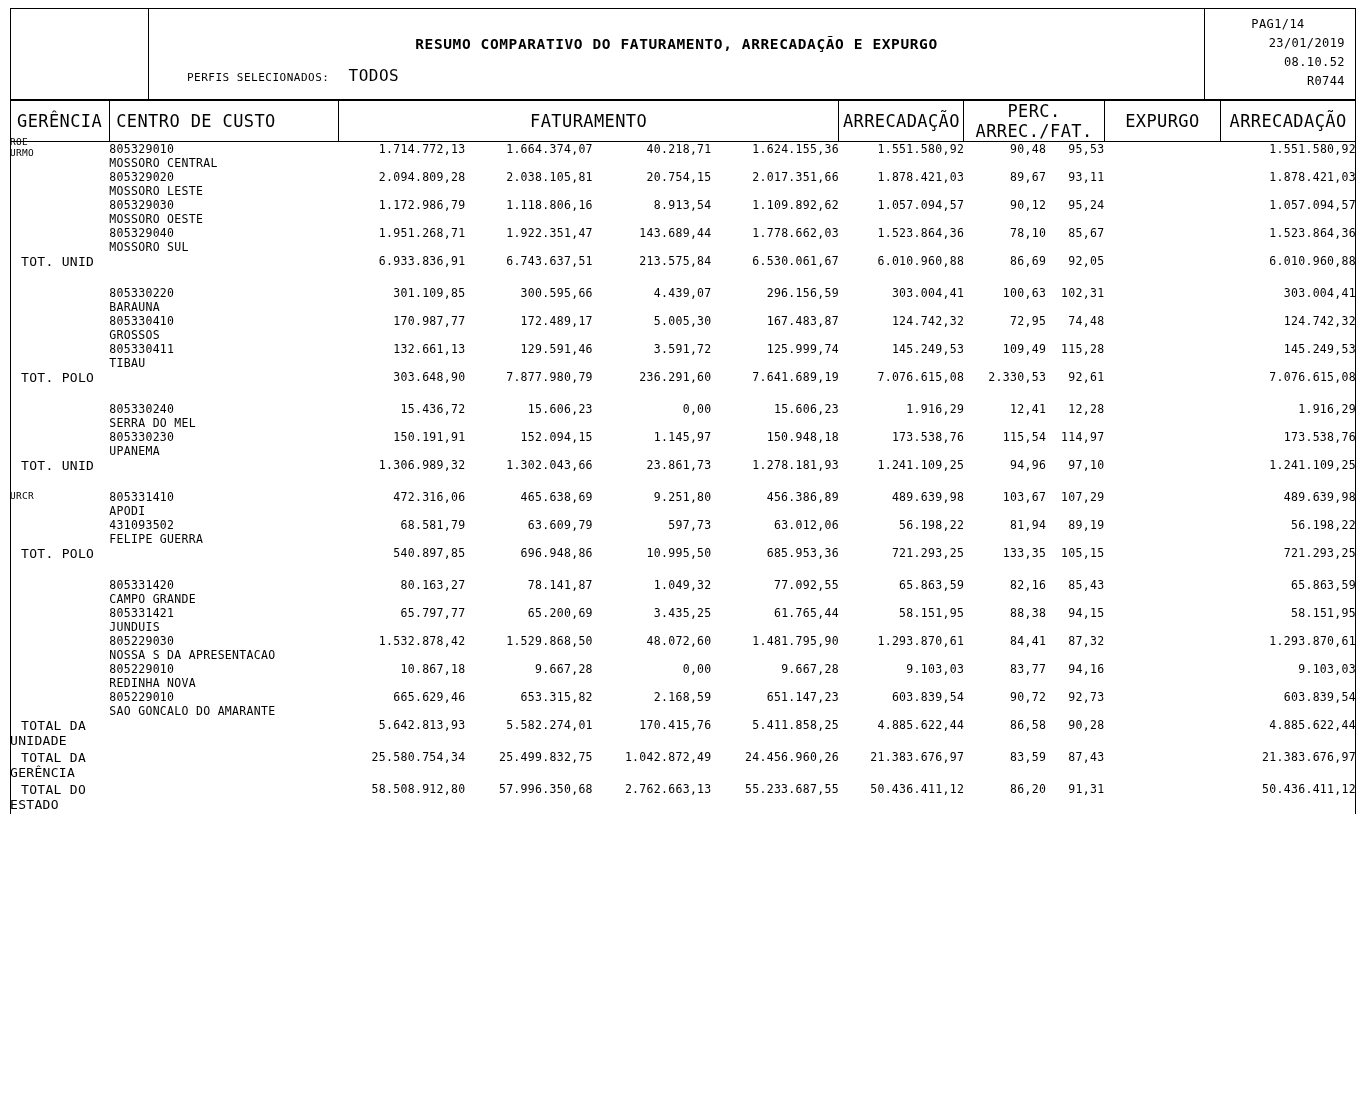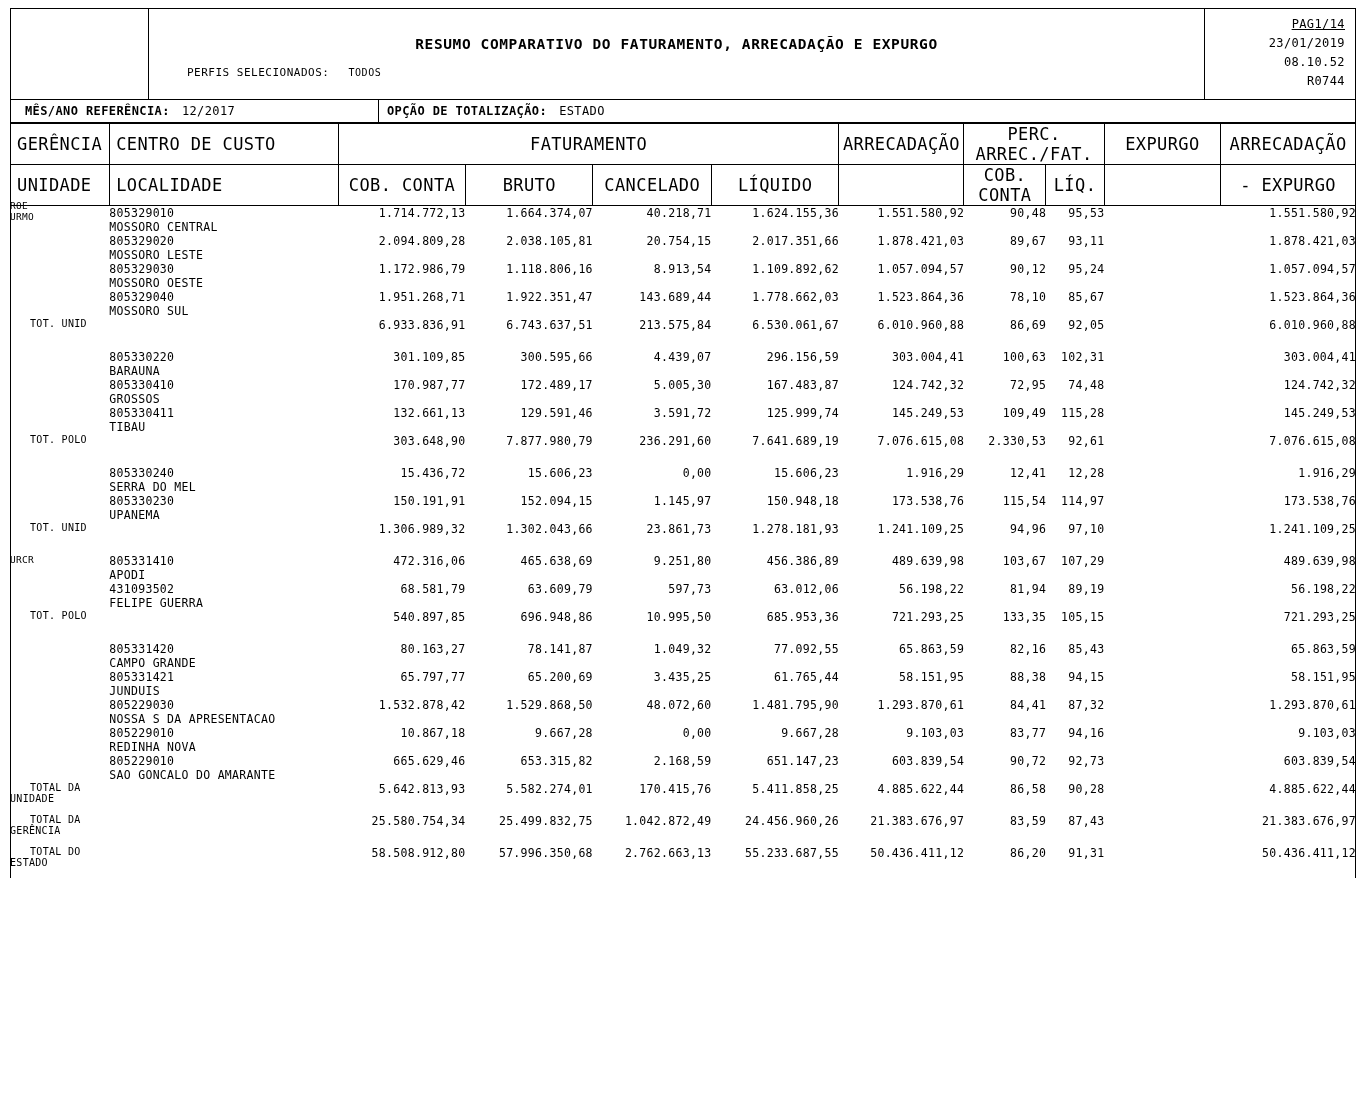--- a/index.html
+++ b/index.html
@@ -49,37 +49,36 @@
   }
   .hdr-perfis {
     position: absolute;
     left: 38px;
     top: 57px;
     font-size: 11px;
     letter-spacing: 0.5px;
   }
   .hdr-perfis .val {
     margin-left: 12px;
-    font-size: 10px;
+    font-size: 16px;
   }
   .hdr-right {
     width: 150px;
     box-sizing: border-box;
     padding: 6px 10px 0 6px;
     font-size: 12px;
     letter-spacing: 0.4px;
   }
   .hdr-right div {
     text-align: right;
     line-height: 19px;
   }
   .hdr-right .pagline {
     display: flex;
-    justify-content: flex-end;
-    text-decoration: underline;
+    justify-content: center;
   }
 
   
   .filters {
     display: flex;
     border: 1px solid #000;
     border-top: none;
     box-sizing: border-box;
     height: 23px;
     align-items: center;
@@ -151,21 +150,21 @@
   .w-canc  { width: 110px; }
   .w-liq   { width: 118px; }
   .w-arrec { width: 116px; }
   .w-pcob  { width: 76px; }
   .w-pliq  { width: 54px; }
   .w-expur { width: 108px; }
   .w-final { width: 125px; padding-right: 10px; }
 
   .rowtop td { padding-top: 7px; }
   .subline { font-size: 11.5px; letter-spacing: 0.3px; }
-  .tot-label { font-size: 10px; letter-spacing: 0.3px; padding-left: 20px; }
+  .tot-label { font-size: 13px; letter-spacing: 0.3px; padding-left: 11px; }
   .ger-code { font-size: 9.5px; letter-spacing: 0.3px; }
 
   
   .vrule {
     position: absolute;
     top: 0;
     bottom: 0;
     width: 1px;
     background: #000;
   }
@@ -188,30 +187,20 @@
       <div class="pagline">
         <span>PAG</span>
         <span>1/14</span>
       </div>
       <div>23/01/2019</div>
       <div>08.10.52</div>
       <div>R0744</div>
     </div>
   </div>
 
-  <div class="filters">
-    <div class="cell1">
-      <span class="lbl-b">MÊS/ANO REFERÊNCIA:</span>
-      <span class="val-n">12/2017</span>
-    </div>
-    <div class="cell2">
-      <span class="lbl-b">OPÇÃO DE TOTALIZAÇÃO:</span>
-      <span class="val-n">ESTADO</span>
-    </div>
-  </div>
 
   <table class="grid">
     <colgroup>
       <col style="width:92px">
       <col style="width:212px">
       <col style="width:118px">
       <col style="width:118px">
       <col style="width:110px">
       <col style="width:118px">
       <col style="width:116px">
@@ -223,33 +212,20 @@
     <tbody>
         <tr class="hdrrow">
       <td class="lefted">GERÊNCIA</td>
       <td class="lefted">CENTRO DE CUSTO</td>
       <td colspan="4">FATURAMENTO</td>
       <td>ARRECADAÇÃO</td>
       <td colspan="2">PERC. ARREC./FAT.</td>
       <td>EXPURGO</td>
       <td>ARRECADAÇÃO</td>
     </tr>
-    <tr class="hdrrow">
-      <td class="lefted">UNIDADE</td>
-      <td class="lefted">LOCALIDADE</td>
-      <td>COB. CONTA</td>
-      <td>BRUTO</td>
-      <td>CANCELADO</td>
-      <td>LÍQUIDO</td>
-      <td></td>
-      <td>COB. CONTA</td>
-      <td>LÍQ.</td>
-      <td></td>
-      <td>- EXPURGO</td>
-    </tr>
   </tbody>
     </table>
 
   <div class="body-area">
     <table class="data" id="data-table">
       <colgroup>
         <col style="width:92px">
         <col style="width:212px">
         <col style="width:118px">
         <col style="width:118px">

